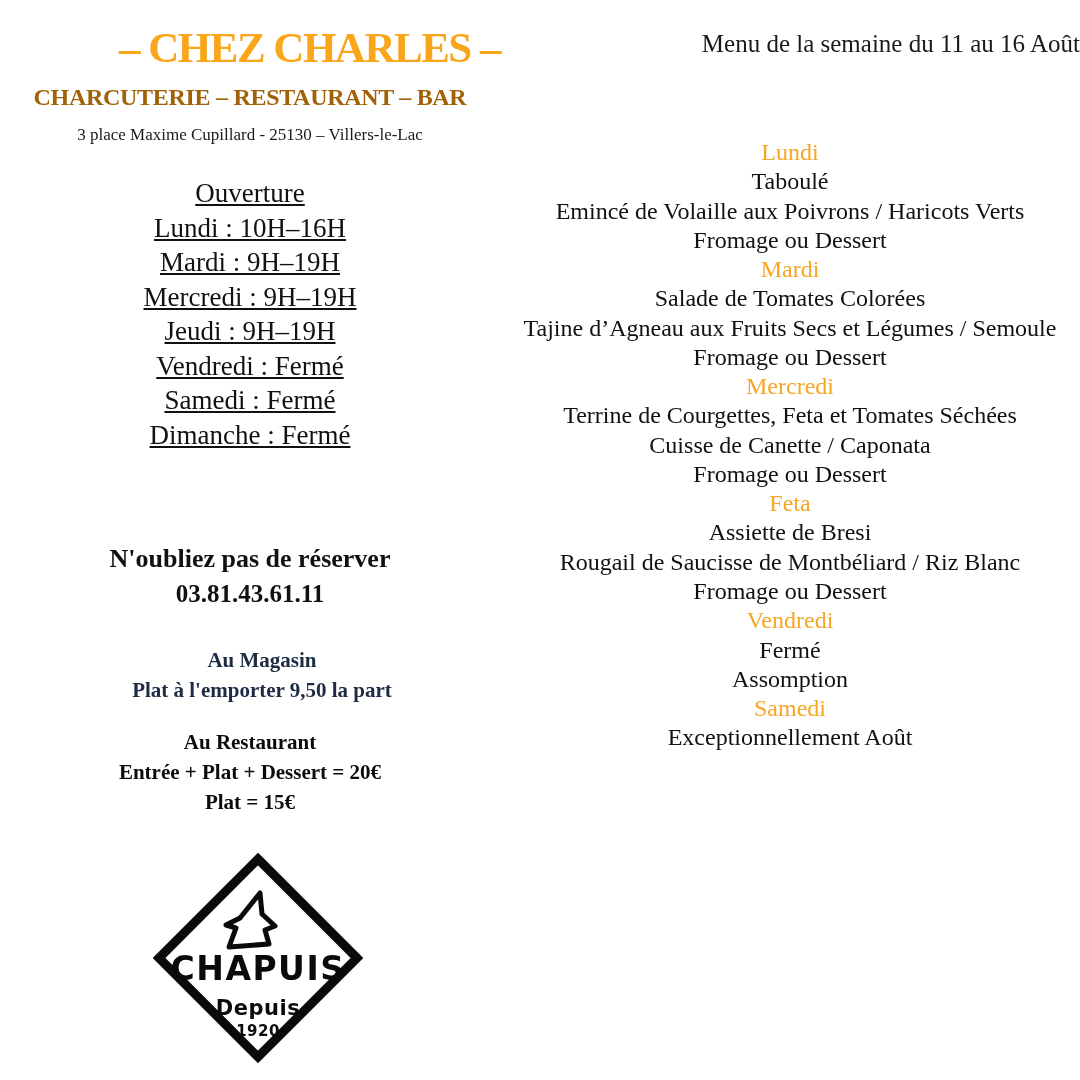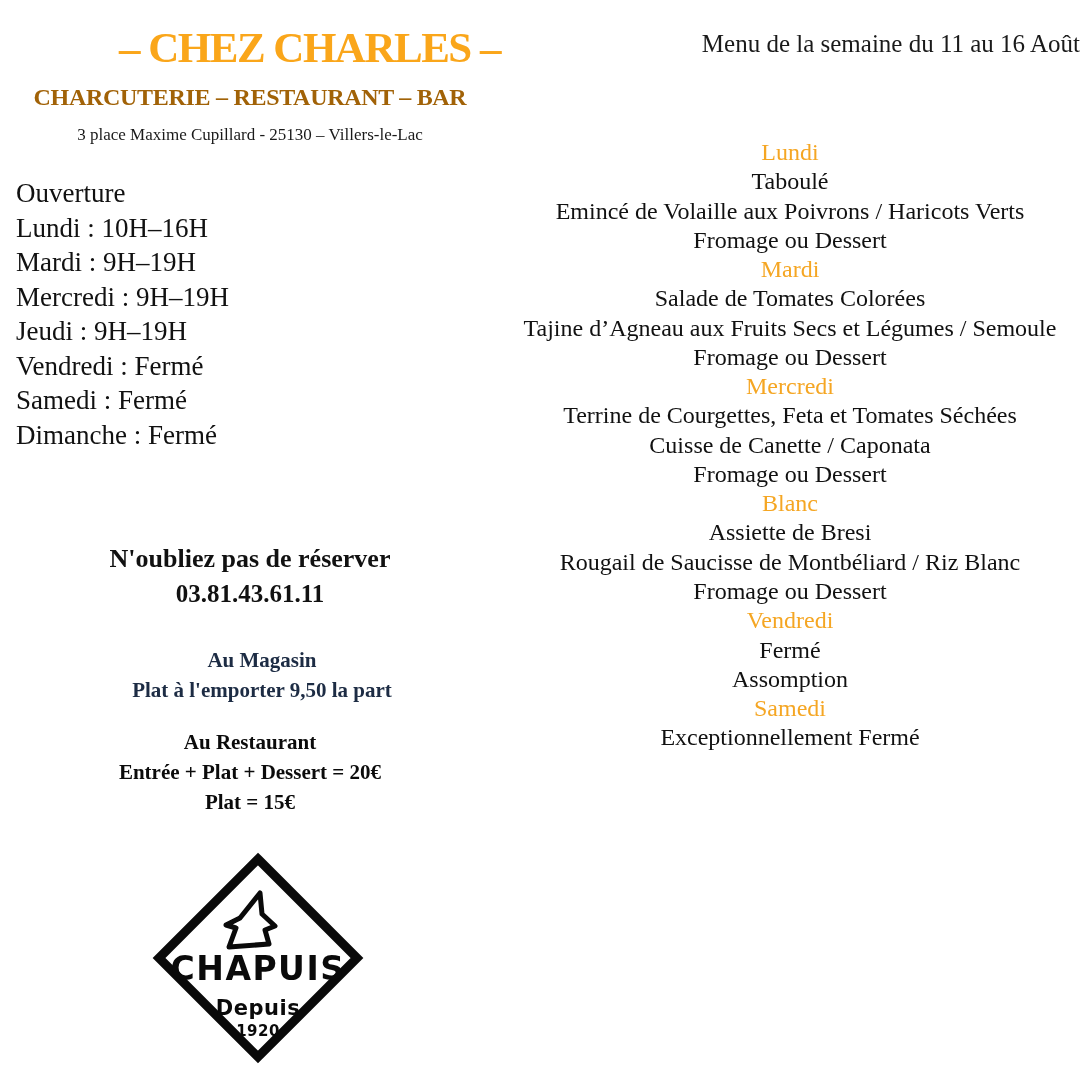--- a/index.html
+++ b/index.html
@@ -80,23 +80,25 @@
     width: 580px;
     text-align: right;
     font-size: 25px;
     color: #1a1a1a;
     white-space: nowrap;
   }
 
   
   .hours {
     position: absolute;
-    left: 16px;
+    left: 0;
     top: 176px;
     width: 500px;
+    text-align: center;
+    text-decoration: underline;
   }
   .hours-heading {
     font-size: 27px;
     line-height: 1.28;
     color: #111;
   }
   .hours-row {
     font-size: 27px;
     line-height: 1.28;
     color: #111;
@@ -258,28 +260,28 @@
       <div class="menu-day">Mardi</div>
       <div class="menu-item">Salade de Tomates Colorées</div>
       <div class="menu-item">Tajine d’Agneau aux Fruits Secs et Légumes / Semoule</div>
       <div class="menu-item">Fromage ou Dessert</div>
 
       <div class="menu-day">Mercredi</div>
       <div class="menu-item">Terrine de Courgettes, Feta et Tomates Séchées</div>
       <div class="menu-item">Cuisse de Canette / Caponata</div>
       <div class="menu-item">Fromage ou Dessert</div>
 
-      <div class="menu-day">Blanc</div>
+      <div class="menu-day">Feta</div>
       <div class="menu-item">Assiette de Bresi</div>
       <div class="menu-item">Rougail de Saucisse de Montbéliard / Riz Blanc</div>
       <div class="menu-item">Fromage ou Dessert</div>
 
       <div class="menu-day">Vendredi</div>
       <div class="menu-item">Fermé</div>
       <div class="menu-item">Assomption</div>
 
       <div class="menu-day">Samedi</div>
-      <div class="menu-item">Exceptionnellement Fermé</div>
+      <div class="menu-item">Exceptionnellement Août</div>
 
     </div>
   </div>
 
 </div>
 
 </body></html>

